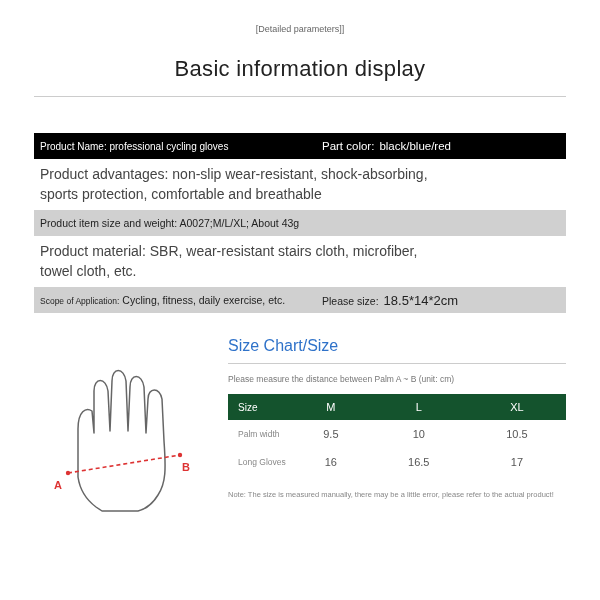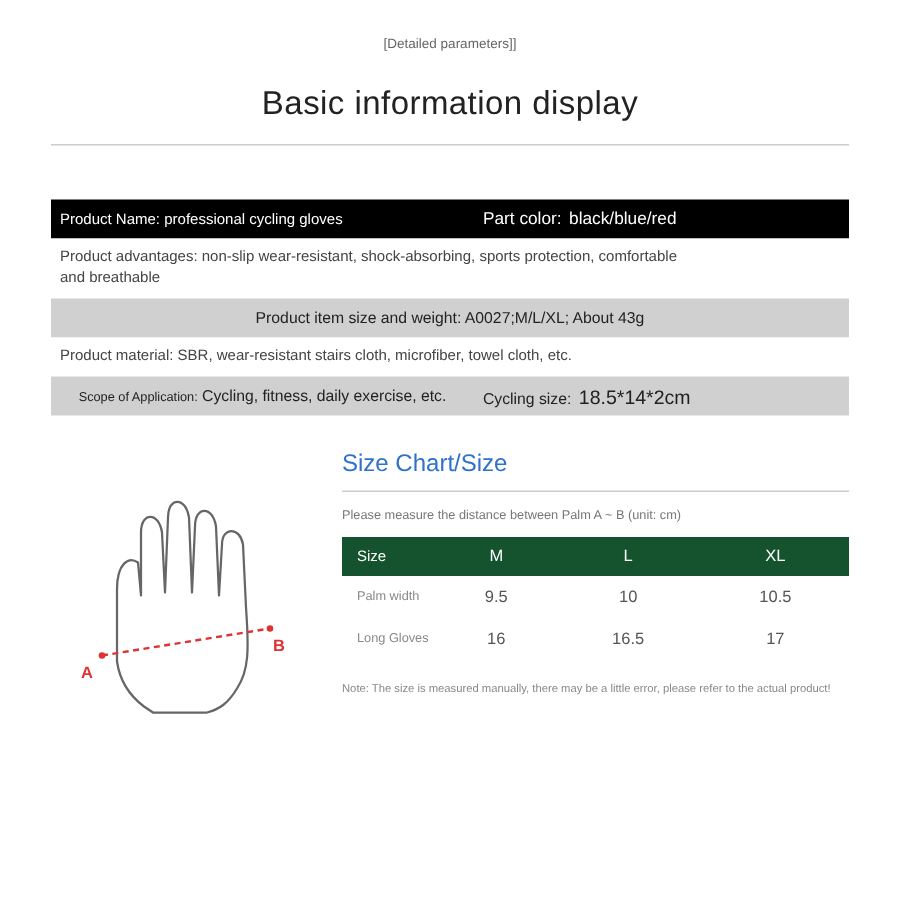--- a/index.html
+++ b/index.html
@@ -33,28 +33,28 @@
   }
   .rows { width: 100%; }
   .row {
     display: flex;
     align-items: center;
     font-size: 9px;
     color: #222;
   }
   .row.black { background: #000; color: #fff; height: 26px; font-size: 10px; }
   .row.white { background: #fff; color: #444; min-height: 26px; padding: 6px 0; line-height: 1.4; }
-  .row.gray  { background: #d0d0d0; color: #222; height: 26px; font-size: 10.5px; text-align: center; }
+  .row.gray  { background: #d0d0d0; color: #222; height: 26px; font-size: 10.5px; }
   .cell { padding: 0 6px; }
   .cell.left { flex: 1; }
   .cell.right { width: 47%; display: flex; gap: 5px; align-items: baseline; }
   .row.black .cell.right { font-size: 11.5px; }
   .row.gray  .cell.right .lab { font-size: 10.5px; }
   .row.gray  .cell.right .val { font-size: 13px; }
-  .row.white .cell.left { font-size: 10px; max-width: 80%; }
+  .row.white .cell.left { font-size: 14px; max-width: 80%; }
 
   .lower {
     display: flex;
     margin-top: 24px;
     gap: 14px;
   }
   .hand-wrap {
     width: 180px;
     flex-shrink: 0;
     position: relative;
@@ -140,21 +140,21 @@
     </div>
     <div class="row white">
       <div class="cell left">Product material: SBR, wear-resistant stairs cloth, microfiber, towel cloth, etc.</div>
     </div>
     <div class="row gray">
       <div class="cell left">
         <span class="lab" style="font-size:8.5px;">Scope of Application:</span>
         <span class="val" style="font-size:10.5px;">Cycling, fitness, daily exercise, etc.</span>
       </div>
       <div class="cell right">
-        <span class="lab">Cycling size:</span>
+        <span class="lab">Please size:</span>
         <span class="val">18.5*14*2cm</span>
       </div>
     </div>
   </div>
 
   <div class="lower">
     <div class="hand-wrap">
       <svg class="hand-svg" width="150" height="200" viewBox="0 0 150 200">
         <g fill="none" stroke="#666" stroke-width="1.5" stroke-linecap="round" stroke-linejoin="round">
           <path d="M38,174

